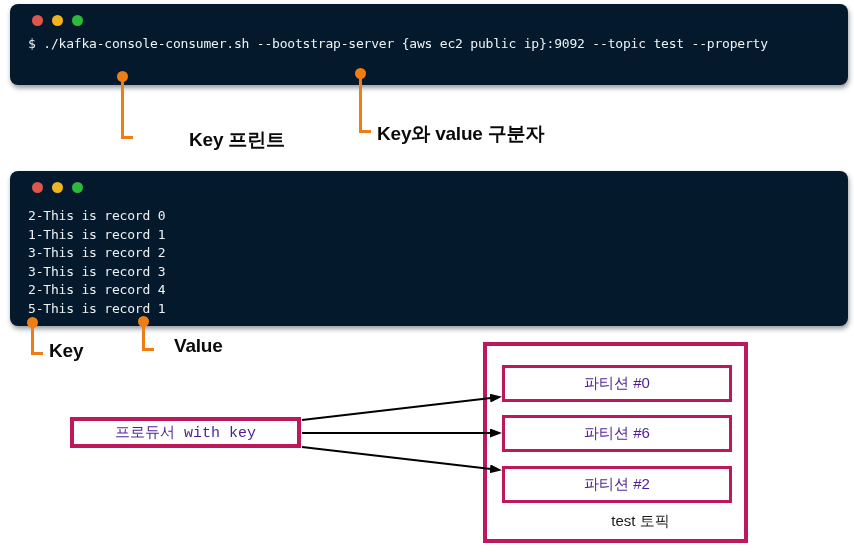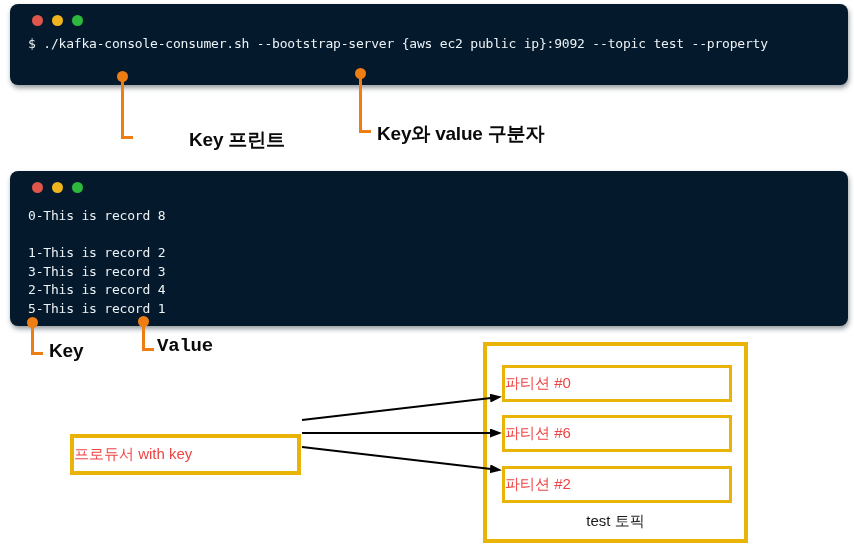--- a/index.html
+++ b/index.html
@@ -42,30 +42,30 @@
   .c-foot { position:absolute; height:3px; width:12px;
             background:var(--annotation-orange, #ee7d14); }
   .c-label {
     position:absolute; font-weight:bold; font-size:19px;
     color:#0a0a0a; white-space:nowrap; letter-spacing:-0.2px;
   }
 
   
   .dbox {
     position:absolute; box-sizing:border-box;
-    border:4px solid #eab308; background:#fff;
-    display:flex; align-items:center; 
-    font-size:15px; color:#ef4444; white-space:nowrap;
+    border:4px solid #be185d; background:#fff;
+    display:flex; align-items:center; justify-content:center;
+    font-size:15px; color:#4c1d95; white-space:nowrap;
   }
   .partition { left:502px; width:230px; height:37px; border-width:3px; }
   #topic-box { left:483px; top:342px; width:265px; height:201px; }
-  #producer-box { left:70px; top:434px; width:231px; height:41px; }
+  #producer-box { left:70px; top:417px; width:231px; height:31px;font-family:Liberation Mono, monospace; }
   #topic-label {
     position:absolute; left:483px; top:512px; width:265px;
-    text-align:center; font-size:15px; color:#1a1a1a;
+    text-align:center; font-size:15px; color:#1a1a1a;padding-left:25px;
   }
 
   svg.arrows { position:absolute; left:0; top:0; pointer-events:none; }
 </style>
 </head>
 <body>
 
 <div class="terminal" id="terminal1">
   <div class="traffic">
     <div class="tdot red"></div>
@@ -84,32 +84,32 @@
 <div class="c-stem" style="left:359px; top:74px; height:59px;"></div>
 <div class="c-foot" style="left:359px; top:130px;"></div>
 <div class="c-label" style="left:377px; top:121px;">Key와 value 구분자</div>
 
 <div class="terminal" id="terminal2">
   <div class="traffic">
     <div class="tdot red"></div>
     <div class="tdot yellow"></div>
     <div class="tdot green"></div>
   </div>
-  <div class="term-text"><span>0-This is record 8</span><br><br><span>1-This is record 2</span><br><span>3-This is record 3</span><br><span>2-This is record 4</span><br><span>5-This is record 1</span></div>
+  <div class="term-text"><span>2-This is record 0</span><br><span>1-This is record 1</span><br><span>3-This is record 2</span><br><span>3-This is record 3</span><br><span>2-This is record 4</span><br><span>5-This is record 1</span></div>
 </div>
 
 <div class="c-dot" style="left:27px; top:317px;"></div>
 <div class="c-stem" style="left:31px; top:323px; height:32px;"></div>
 <div class="c-foot" style="left:31px; top:352px;"></div>
 <div class="c-label" style="left:49px; top:340px;">Key</div>
 
 <div class="c-dot" style="left:138px; top:316px;"></div>
 <div class="c-stem" style="left:142px; top:322px; height:29px;"></div>
 <div class="c-foot" style="left:142px; top:348px;"></div>
-<div class="c-label" style="left:157px; top:335px;font-family:Liberation Mono, monospace;">Value</div>
+<div class="c-label" style="left:174px; top:335px;">Value</div>
 
 <div class="dbox" id="topic-box"></div>
 <div class="dbox partition" style="top:365px;">
   <span>파티션 #0</span>
 </div>
 <div class="dbox partition" style="top:415px;">
   <span>파티션 #6</span>
 </div>
 <div class="dbox partition" style="top:466px;">
   <span>파티션 #2</span>

